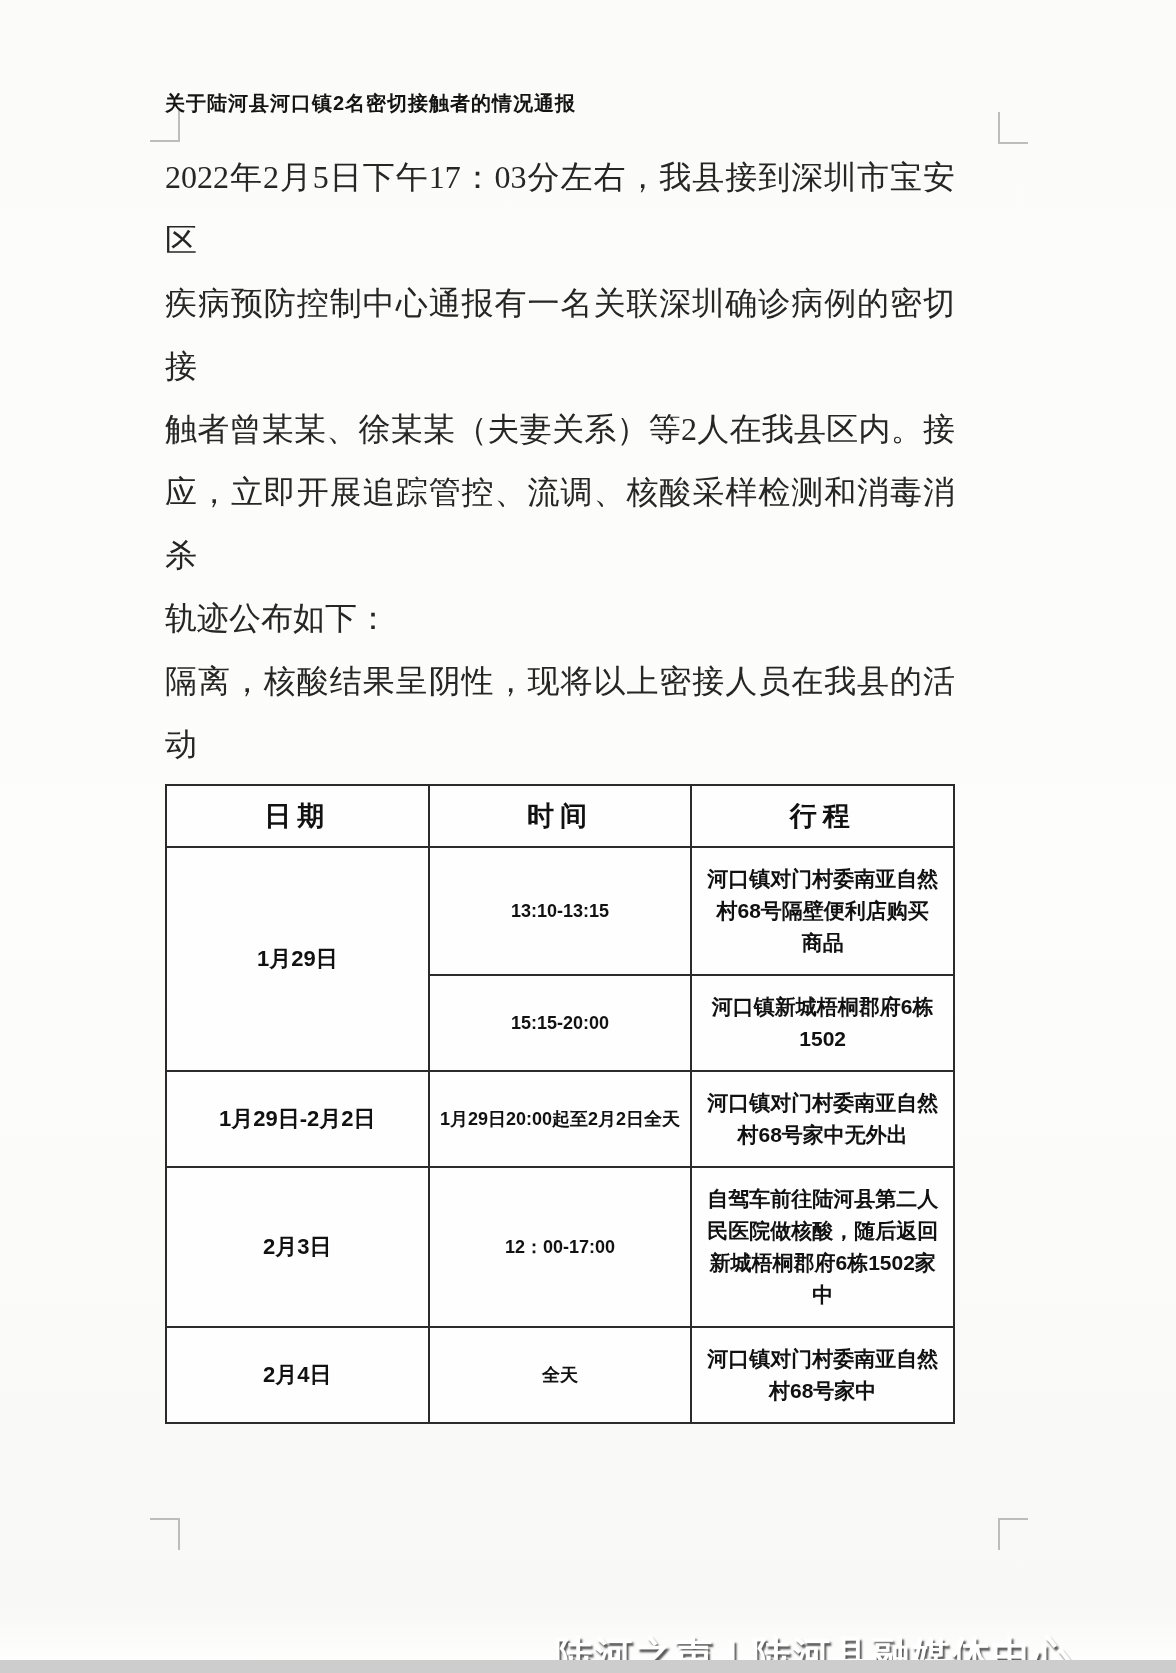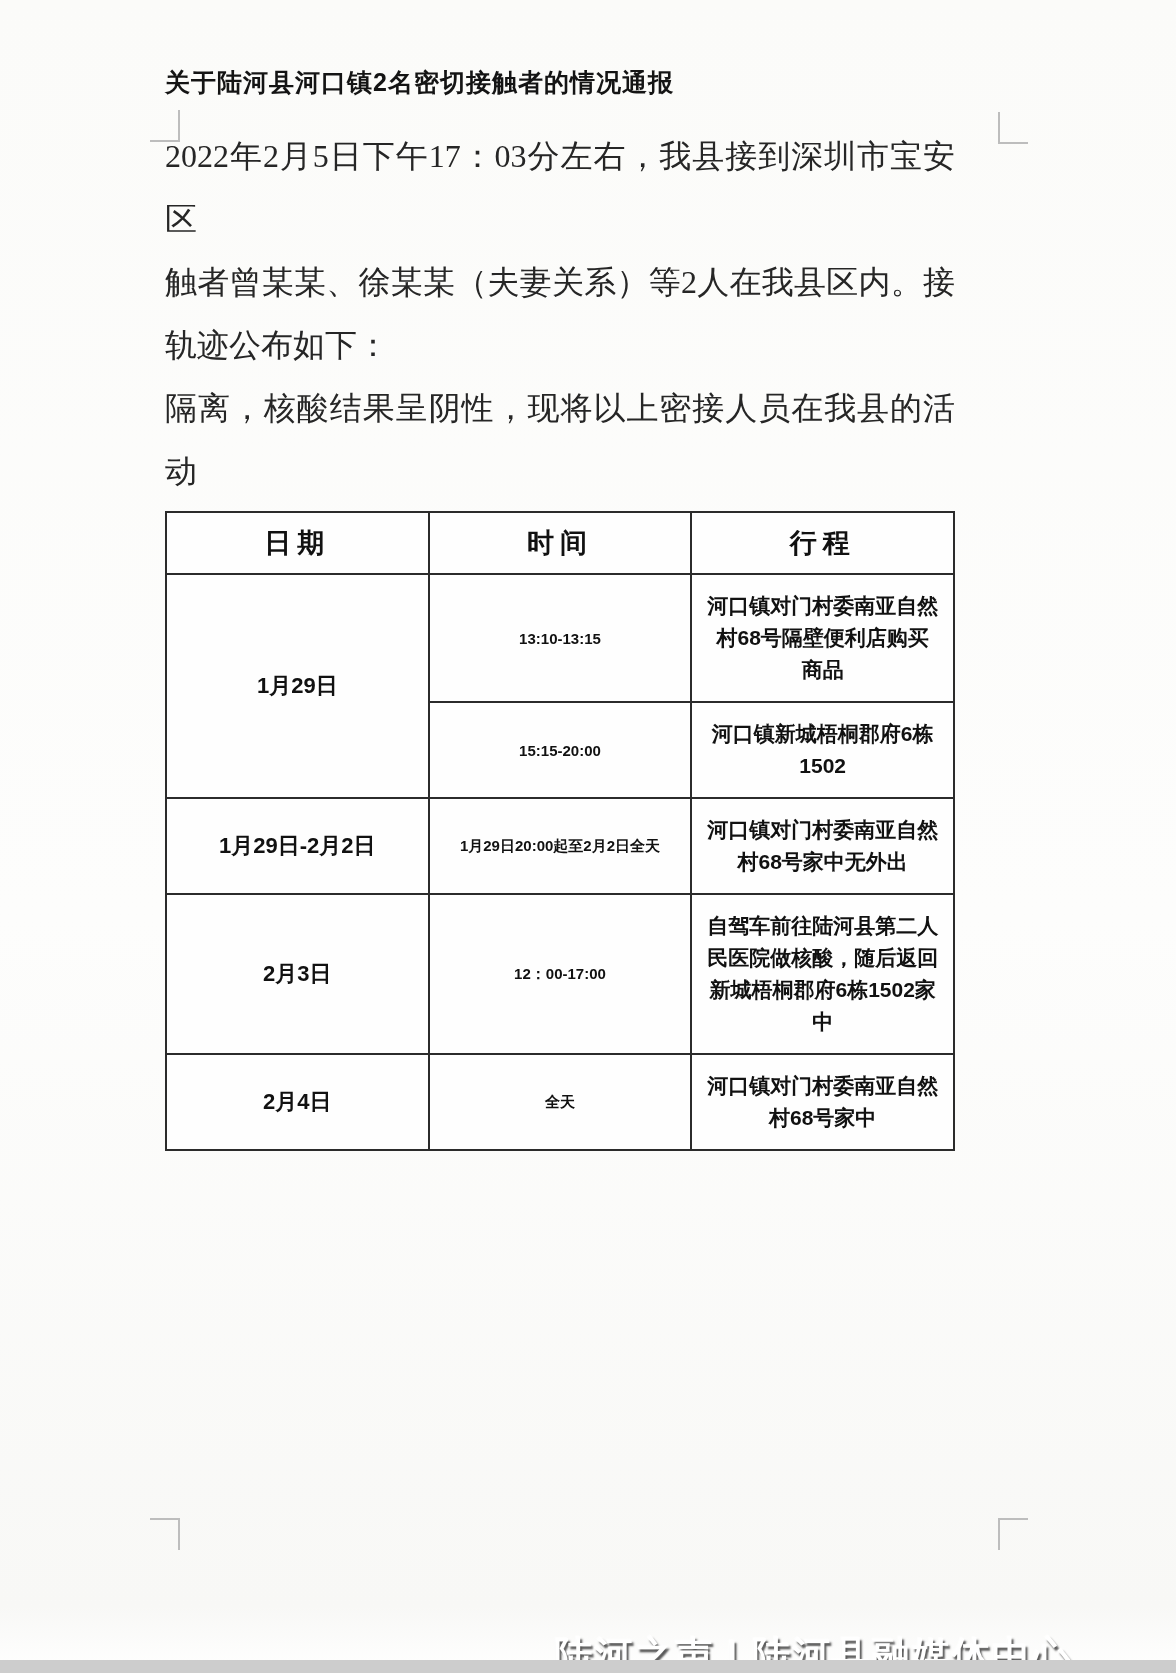--- a/index.html
+++ b/index.html
@@ -11,22 +11,22 @@
     font-family:"Liberation Sans", sans-serif;
     color:#232323;
     overflow:hidden;
   }
   .content {
     position:absolute;
     left:165px; top:0;
     width:790px;
   }
   .doc-title {
-    margin-top:61px;
-    font-size:25px;
+    margin-top:82px;
+    font-size:20px;
     line-height:42px;
     font-weight:bold;
     color:#141414;
     letter-spacing:1px;
     white-space:nowrap;
   }
   .para { margin-top:22px;font-family:Liberation Serif, serif; }
   .tline {
     font-size:32px;
     line-height:63px;
@@ -51,21 +51,21 @@
     font-weight:bold;
     color:#111;
   }
   table.itinerary th {
     font-size:27px;
     height:56px;
     letter-spacing:6px;
     padding:2px 11px;
   }
   td.c-date  { width:186px; font-size:22px; padding:1px 6px; }
-  td.c-time  { width:228px; font-size:15px; padding:6px 3px; }
+  td.c-time  { width:228px; font-size:18px; padding:6px 3px; }
   td.c-trip  { width:340px; font-size:21px; line-height:32px; padding:15px 14px; }
 
   .corner-mark { position:absolute; width:28px; height:30px; }
   .corner-tl { left:150px; top:110px;  border-right:2px solid #bdbdbd; border-bottom:2px solid #bdbdbd; }
   .corner-tr { left:998px; top:112px;  border-left:2px solid #bdbdbd;  border-bottom:2px solid #bdbdbd; }
   .corner-bl { left:150px; top:1518px; border-top:2px solid #bdbdbd;   border-right:2px solid #bdbdbd; }
   .corner-br { left:998px; top:1518px; border-top:2px solid #bdbdbd;   border-left:2px solid #bdbdbd; }
 
   .watermark {
     position:absolute;
@@ -95,21 +95,23 @@
   <span class="corner-mark corner-tr"></span>
   <span class="corner-mark corner-bl"></span>
   <span class="corner-mark corner-br"></span>
 
   <div class="content">
 
     <div class="doc-title">关于陆河县河口镇2名密切接触者的情况通报</div>
 
     <div class="para para1" id="paragraph1">
         <div class="tline">2022年2月5日下午17：03分左右，我县接到深圳市宝安区</div>
+        <div class="tline">疾病预防控制中心通报有一名关联深圳确诊病例的密切接</div>
         <div class="tline">触者曾某某、徐某某（夫妻关系）等2人在我县区内。接</div>
+        <div class="tline">应，立即开展追踪管控、流调、核酸采样检测和消毒消杀</div>
         <div class="tline last">轨迹公布如下：</div>
         <div class="tline">隔离，核酸结果呈阴性，现将以上密接人员在我县的活动</div>
       </div>
 
     <table class="itinerary">
       <thead>
         <tr id="table-head-row">
             <th>日期</th>
             <th>时间</th>
             <th>行程</th>

